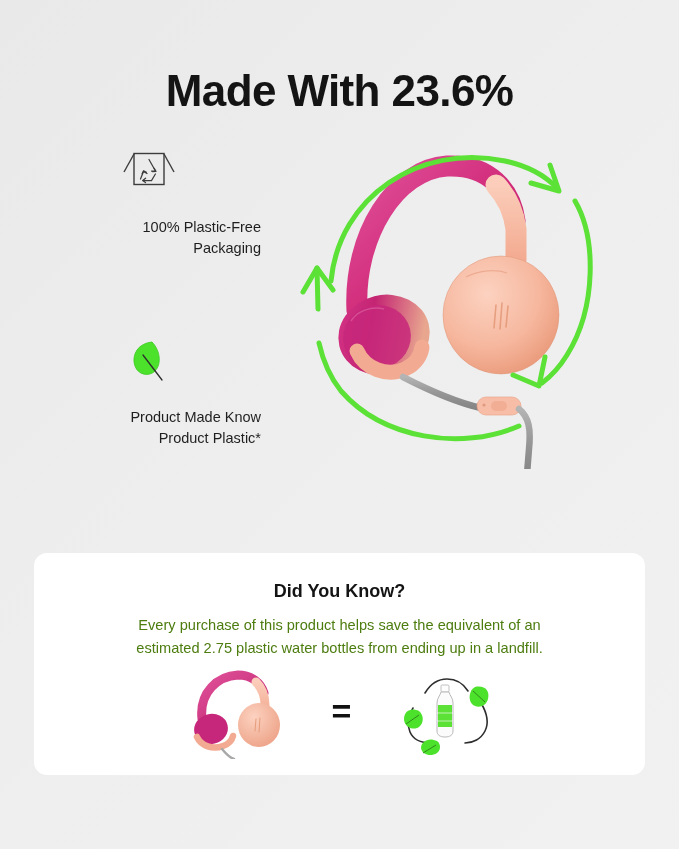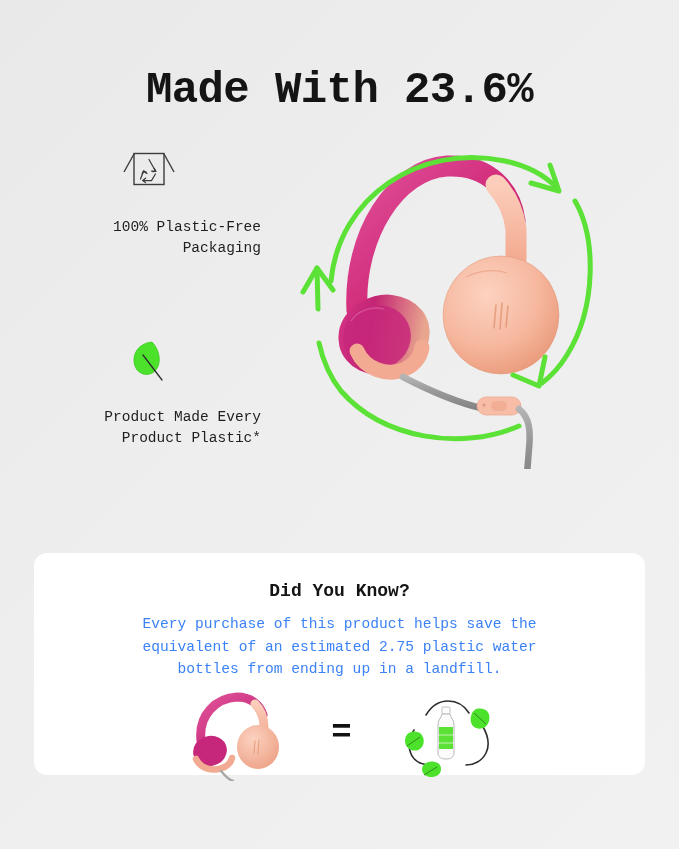--- a/index.html
+++ b/index.html
@@ -3,21 +3,21 @@
 <meta charset="utf-8">
 <style>
   * { margin:0; padding:0; box-sizing:border-box; }
   html, body {
     width:679px; height:849px;
     font-family:"Liberation Sans", sans-serif;
     background:linear-gradient(135deg,#e9e9e9 0%, #eeeeee 45%, #f1f1f1 100%);
     color:#1a1a1a;
     overflow:hidden;
   }
-  .page { position:relative; width:679px; height:849px;font-family:Liberation Mono, monospace; }
+  .page { position:relative; width:679px; height:849px; }
 
   
   .title {
     text-align:center;
     font-size:44px;
     font-weight:700;
     line-height:1.12;
     letter-spacing:-0.6px;
     padding-top:66px;
     color:#141414;
@@ -81,21 +81,21 @@
     text-align:center;
     font-size:18px;
     font-weight:700;
     padding-top:28px;
     color:#141414;
   }
   .card-body {
     text-align:center;
     font-size:14.6px;
     line-height:1.55;
-    color:#3b82f6;
+    color:#4d7c0f;
     padding:12px 102px 0;
   }
   .equation {
     display:flex;
     align-items:center;
     justify-content:center;
     gap:44px;
     margin-top:8px;
     height:92px;
   }
@@ -153,21 +153,21 @@
       </div>
 
       <div class="feature">
         <div class="feature-icon">
           <svg width="62" height="56" viewBox="0 0 62 56">
             <path d="M34 6 C17 8 14 22 17 30 C20 39 31 41 37 35 C44 28 42 14 34 6 Z" fill="#4ce22c" stroke="#3aca1e" stroke-width="0.8"></path>
             <path d="M25 19 L44 44" stroke="#2e2e2e" stroke-width="1.3" stroke-linecap="round" fill="none"></path>
           </svg>
         </div>
         <div class="feature-label">
-          <span>Product Made Every</span><br>
+          <span>Product Made Know</span><br>
           <span>Product Plastic*</span>
         </div>
       </div>
 
     </div>
 
     <div class="hero">
 
       <svg class="phones" width="360" height="340" viewBox="0 0 360 340">
         <defs>

